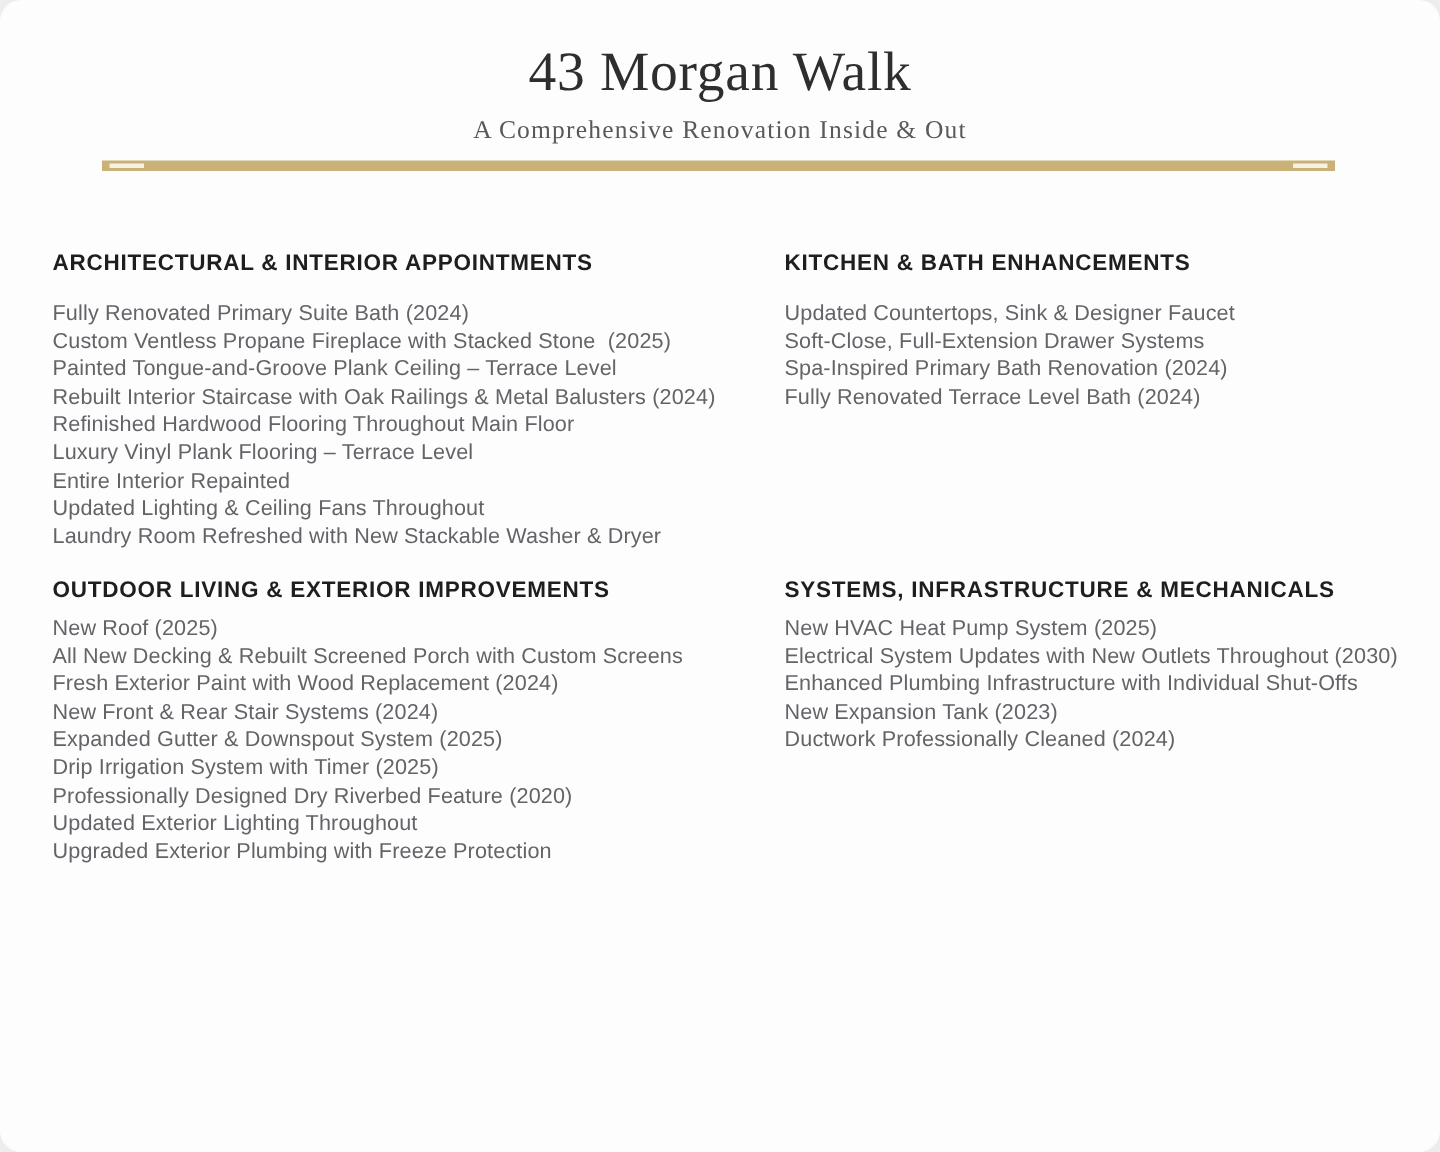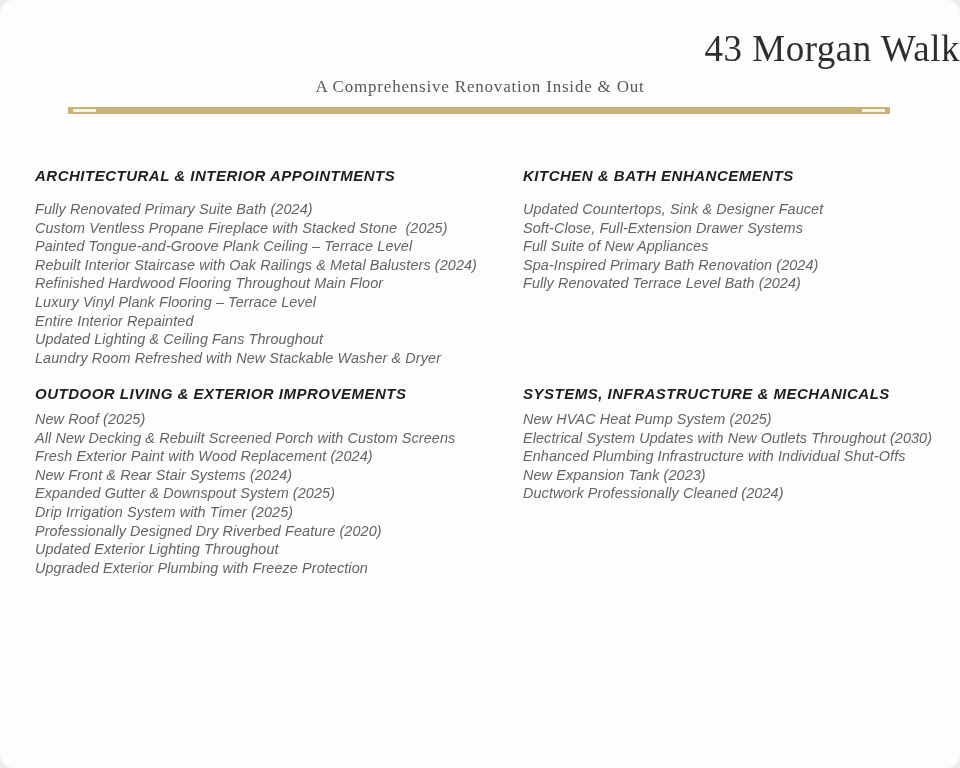--- a/index.html
+++ b/index.html
@@ -12,21 +12,21 @@
   .page {
     position: relative;
     width: 960px; height: 768px;
     background: var(--background, #fdfdfd);
     border-radius: 14px;
     overflow: hidden;
   }
   .doc-title {
     position: absolute;
     top: 27px; left: 0; width: 960px;
-    text-align: right;
+    text-align: center;
     font-family: "Liberation Serif", serif;
     font-weight: 400;
     font-size: 37px;
     letter-spacing: 0.5px;
     color: var(--title-text, #2e2e2e);
   }
   .doc-subtitle {
     position: absolute;
     top: 77px; left: 0; width: 960px;
     text-align: center;
@@ -44,21 +44,21 @@
   }
   .divider .cap {
     position: absolute;
     top: 2px;
     width: 23px; height: 3px;
     background: var(--divider-cap, #f6f2e3);
   }
   .divider .cap.left  { left: 5px; }
   .divider .cap.right { right: 5px; }
 
-  .sec { position: absolute; font-style: italic; }
+  .sec { position: absolute; }
   .sec h2 {
     font-family: "Liberation Sans", sans-serif;
     font-weight: 700;
     font-size: 15px;
     line-height: 18px;
     letter-spacing: 0.5px;
     color: var(--heading-text, #1e1e1e);
     white-space: nowrap;
   }
   .sec ul {
@@ -108,21 +108,20 @@
         <li>Updated Lighting &amp; Ceiling Fans Throughout</li>
         <li>Laundry Room Refreshed with New Stackable Washer &amp; Dryer</li>
       </ul>
   </section>
 
   <section class="sec row1 pos-tr">
     <h2>KITCHEN &amp; BATH ENHANCEMENTS</h2>
     <ul>
         <li>Updated Countertops, Sink &amp; Designer Faucet</li>
         <li>Soft-Close, Full-Extension Drawer Systems</li>
-        <li>Full Suite of New Appliances</li>
         <li>Spa-Inspired Primary Bath Renovation (2024)</li>
         <li>Fully Renovated Terrace Level Bath (2024)</li>
       </ul>
   </section>
 
   <section class="sec row2 pos-bl">
     <h2>OUTDOOR LIVING &amp; EXTERIOR IMPROVEMENTS</h2>
     <ul>
         <li>New Roof (2025)</li>
         <li>All New Decking &amp; Rebuilt Screened Porch with Custom Screens</li>

